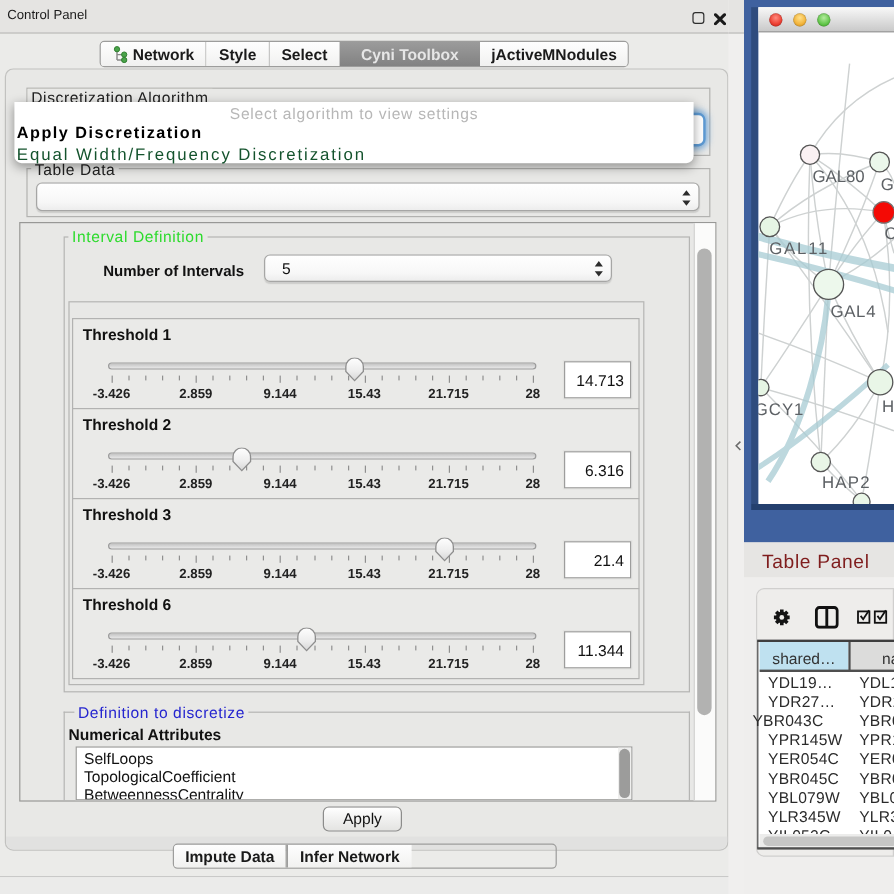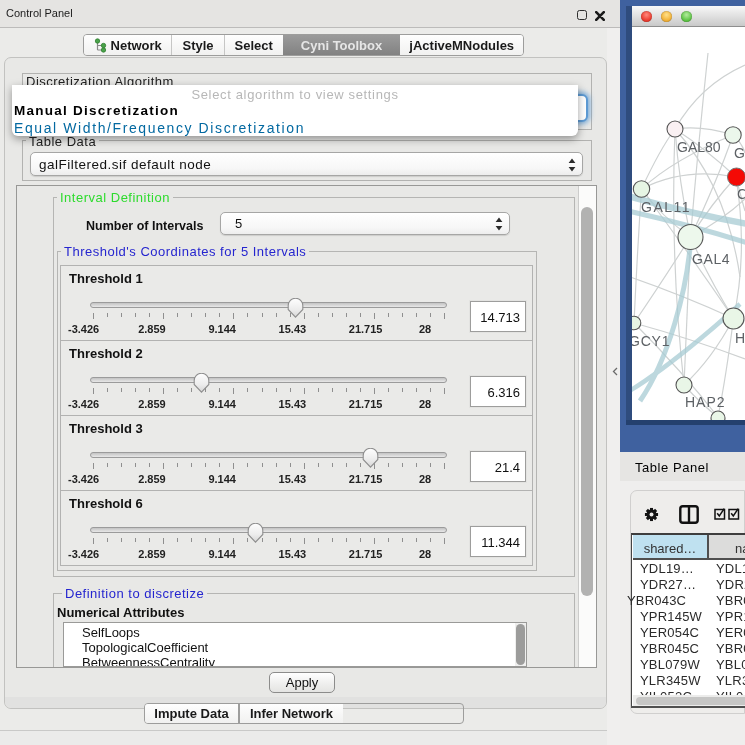--- a/index.html
+++ b/index.html
@@ -1,21 +1,21 @@
 <!DOCTYPE html>
 <html><head><meta charset="utf-8"><style>
 html,body{margin:0;padding:0}
 .stage{position:relative;width:745px;height:745px;overflow:hidden;background:#e9e8e7;font-family:"Liberation Sans",sans-serif;-webkit-font-smoothing:antialiased}
 .abs{position:absolute}
 .trow{font-size:13px;letter-spacing:0.2px;color:#2b2b2b}
 .b125{font-size:13px;font-weight:bold;color:#111}
 .rowbox{border:1px solid #b2b2b1;background:#eaeae8;box-sizing:border-box}
 .groove{height:6px;border:1px solid #9b9b9b;border-radius:3px;background:linear-gradient(#c3c3c3,#e8e8e8);box-sizing:border-box}
 .tick{width:1px;background:#8f8f8f}
-.ticklab{font-size:11px;font-weight:bold;color:#222;text-align:left}
+.ticklab{font-size:11px;font-weight:bold;color:#222;text-align:center}
 .vfield{width:56px;height:31px;background:#fff;border:1px solid #9d9d9c;box-shadow:0 0 0 1px #e3e3e1;font-size:13px;color:#111;text-align:right;line-height:31px;padding-right:5px;box-sizing:border-box}
 .combo{background:linear-gradient(#ffffff,#f7f7f7 70%,#ededed);border:1px solid #a6a6a5;border-radius:5px;box-shadow:0 1px 1px rgba(0,0,0,.12);box-sizing:border-box;font-size:13px;color:#111}
 .seg{display:flex;align-items:center;justify-content:center;font-size:13px;font-weight:bold;color:#1a1a1a;box-sizing:border-box;background:linear-gradient(#fefefe,#f1f1f0)}
 .segsel{background:linear-gradient(#9b9b9b,#828282);color:#e6e6e6}
 .gtitle{font-size:13px;letter-spacing:0.5px;background:#e8e8e6;padding:0 3px}
 .gbox{border:1px solid #b5b5b3;box-sizing:border-box}
 </style></head><body>
 <div class="stage">
 
 <div class="abs" style="left:0;top:0;width:620px;height:745px;background:#ebebe9"></div>
@@ -48,48 +48,46 @@
  <div class="seg" style="width:129px">jActiveMNodules</div>
 </div>
 
 <div class="abs" style="left:22px;top:73px;width:570px;height:57px;border:1px solid #b2b2b0;box-sizing:border-box"></div>
 <div class="abs gtitle" style="left:23px;top:74px;color:#222;background:#e8e8e6">Discretization Algorithm</div>
 <div class="abs" style="left:30px;top:94px;width:558px;height:28px;background:#fff;border:2px solid #5d9ad3;border-radius:6px;box-shadow:0 0 5px 2px rgba(90,154,214,.75);box-sizing:border-box"></div>
 
 <div class="abs" style="left:22px;top:140px;width:570px;height:41px;border:1px solid #b2b2b0;box-sizing:border-box"></div>
 <div class="abs gtitle" style="left:26px;top:134px;color:#222;background:#e8e8e6">Table Data</div>
 <div class="abs combo" style="left:30px;top:152px;width:553px;height:24px">
- <span style="position:absolute;left:8px;top:4px;font-size:13.5px;letter-spacing:0.5px">galFiltered.sif default node</span>
  <svg style="position:absolute;right:6px;top:5px" width="8" height="14" viewBox="0 0 8 14">
         <path d="M4,0.5 L7.4,5 H0.6 Z M0.6,9 H7.4 L4,13.5 Z" fill="#2c2c2c"></path>
       </svg>
 </div>
 
 <div class="abs" style="left:12px;top:85px;width:566px;height:51px;background:#fff;border-radius:0 0 6px 6px;box-shadow:0 3px 9px rgba(0,0,0,.38);z-index:5"></div>
 <div class="abs" style="left:12px;top:87px;width:566px;text-align:center;font-size:13px;letter-spacing:0.65px;color:#b7b7b7;z-index:6">Select algorithm to view settings</div>
-<div class="abs" style="left:14px;top:103px;font-size:13.5px;letter-spacing:1.25px;font-weight:bold;color:#000;z-index:6">Manual Discretization</div>
-<div class="abs" style="left:14px;top:120px;font-size:14px;letter-spacing:1.6px;color:#0369a1;z-index:6">Equal Width/Frequency Discretization</div>
+<div class="abs" style="left:14px;top:103px;font-size:13.5px;letter-spacing:1.25px;font-weight:bold;color:#000;z-index:6">Apply Discretization</div>
+<div class="abs" style="left:14px;top:120px;font-size:14px;letter-spacing:1.6px;color:#14532d;z-index:6">Equal Width/Frequency Discretization</div>
 
 <div class="abs" style="left:16px;top:185px;width:581px;height:483px;border:1px solid #989896;background:#e8e8e6;box-sizing:border-box;overflow:hidden"></div>
 
 <div class="abs" style="left:578px;top:186px;width:18px;height:481px;background:#fbfbfa;border-left:1px solid #cccccb;box-sizing:border-box"></div>
 <div class="abs" style="left:581px;top:207px;width:12px;height:389px;background:#b2b2b1;border-radius:6px"></div>
 
 <div class="abs gbox" style="left:53px;top:197px;width:522px;height:380px"></div>
 <div class="abs gtitle" style="left:57px;top:190px;color:#2ddb2d">Interval Definition</div>
 <div class="abs" style="left:86px;top:219px;font-size:12.5px;font-weight:bold;color:#111">Number of Intervals</div>
 <div class="abs combo" style="left:220px;top:212px;width:290px;height:23px">
  <span style="position:absolute;left:14px;top:3px">5</span>
  <svg style="position:absolute;right:6px;top:4px" width="8" height="14" viewBox="0 0 8 14">
         <path d="M4,0.5 L7.4,5 H0.6 Z M0.6,9 H7.4 L4,13.5 Z" fill="#2c2c2c"></path>
       </svg>
 </div>
 
 <div class="abs gbox" style="left:57px;top:251px;width:480px;height:320px"></div>
-<div class="abs gtitle" style="left:61px;top:244px;color:#2525cf">Threshold's Coordinates for 5 Intervals</div>
 
 <div class="abs rowbox" style="left:60px;top:265px;width:473px;height:76px"></div>
 <div class="abs b125" style="left:69px;top:271px">Threshold 1</div>
 <div class="abs groove" style="left:90px;top:302px;width:357px"></div>
 <div class="abs tick" style="left:93.0px;top:313px;height:6px"></div>
     <div class="abs tick" style="left:107.0px;top:313px;height:4px"></div>
     <div class="abs tick" style="left:121.1px;top:313px;height:4px"></div>
     <div class="abs tick" style="left:135.1px;top:313px;height:4px"></div>
     <div class="abs tick" style="left:149.2px;top:313px;height:4px"></div>
     <div class="abs tick" style="left:163.2px;top:313px;height:6px"></div>
@@ -266,21 +264,21 @@
         </linearGradient>
       </defs>
       <path d="M1.2,7.6 A7.3,7.3 0 0 1 15.8,7.6 L15.8,11.5 L8.5,19.2 L1.2,11.5 Z" fill="url(#thg4)" stroke="#8e8e8e" stroke-width="1.1"></path>
     </svg>
 <div class="abs vfield" style="left:470px;top:526px">11.344</div>
 
 <div class="abs gbox" style="left:53px;top:593px;width:522px;height:74px;border-bottom:none"></div>
 <div class="abs gtitle" style="left:62px;top:586px;color:#2525cf">Definition to discretize</div>
 <div class="abs b125" style="left:57px;top:605px">Numerical Attributes</div>
 <div class="abs" style="left:63px;top:622px;width:464px;height:45px;background:#fff;border:1px solid #9a9a98;box-sizing:border-box;overflow:hidden">
- <div style="font-size:13px;color:#111;padding:2px 0 0 18px;line-height:15px">SelfLoops<br>TopologicalCoefficient<br>BetweennessCentrality</div>
+ <div style="font-size:13px;color:#111;padding:2px 0 0 6px;line-height:15px">SelfLoops<br>TopologicalCoefficient<br>BetweennessCentrality</div>
 </div>
 <div class="abs" style="left:515px;top:623px;width:11px;height:43px;background:#efefee"></div>
 <div class="abs" style="left:516px;top:624px;width:9px;height:41px;background:#9c9c9b;border-radius:5px"></div>
 
 <div class="abs" style="left:269px;top:672px;width:66px;height:21px;background:linear-gradient(#ffffff,#efefee 55%,#e4e4e2);border:1px solid #8c8c8b;border-radius:5px;box-sizing:border-box;font-size:13px;color:#111;text-align:center;line-height:19px">Apply</div>
 
 <div class="abs" style="left:144px;top:703px;width:320px;height:21px;border:1px solid #9d9d9c;border-radius:4px;display:flex;overflow:hidden;box-sizing:border-box;z-index:3">
  <div class="seg" style="width:94px;border-right:1px solid #9d9d9c">Impute Data</div>
  <div class="seg" style="width:104px;border-left:1px solid #9d9d9c">Infer Network</div>
 </div>
@@ -358,21 +356,21 @@
 <text x="105" y="172">C</text>
 <text x="9" y="185" letter-spacing="1.5">GAL11</text>
 <text x="60" y="237" letter-spacing="0.6">GAL4</text>
 <text x="-3" y="319" letter-spacing="0.8">GCY1</text>
 <text x="103" y="316">H</text>
 <text x="53" y="380" letter-spacing="1">HAP2</text>
 </g>
 </svg>
 
 <div class="abs" style="left:620px;top:452px;width:125px;height:29px;background:#e6e5e3"></div>
-<div class="abs" style="left:635px;top:460px;font-size:13px;letter-spacing:0.55px;color:#000000">Table Panel</div>
+<div class="abs" style="left:635px;top:460px;font-size:16px;letter-spacing:0.55px;color:#7f1d1d">Table Panel</div>
 <div class="abs" style="left:620px;top:481px;width:125px;height:264px;background:#efeeed"></div>
 <div class="abs" style="left:630px;top:490px;width:115px;height:224px;background:#eeedeb;border:1px solid #d0cfce;border-radius:7px 0 0 7px;box-sizing:border-box"></div>
 
 <svg class="abs" style="left:644px;top:507px" width="15" height="15" viewBox="0 0 16 16">
  <g stroke="#141414" stroke-width="3.2">
   <line x1="8" y1="1" x2="8" y2="15"></line>
   <line x1="1" y1="8" x2="15" y2="8"></line>
   <line x1="3.05" y1="3.05" x2="12.95" y2="12.95"></line>
   <line x1="12.95" y1="3.05" x2="3.05" y2="12.95"></line>
  </g>

